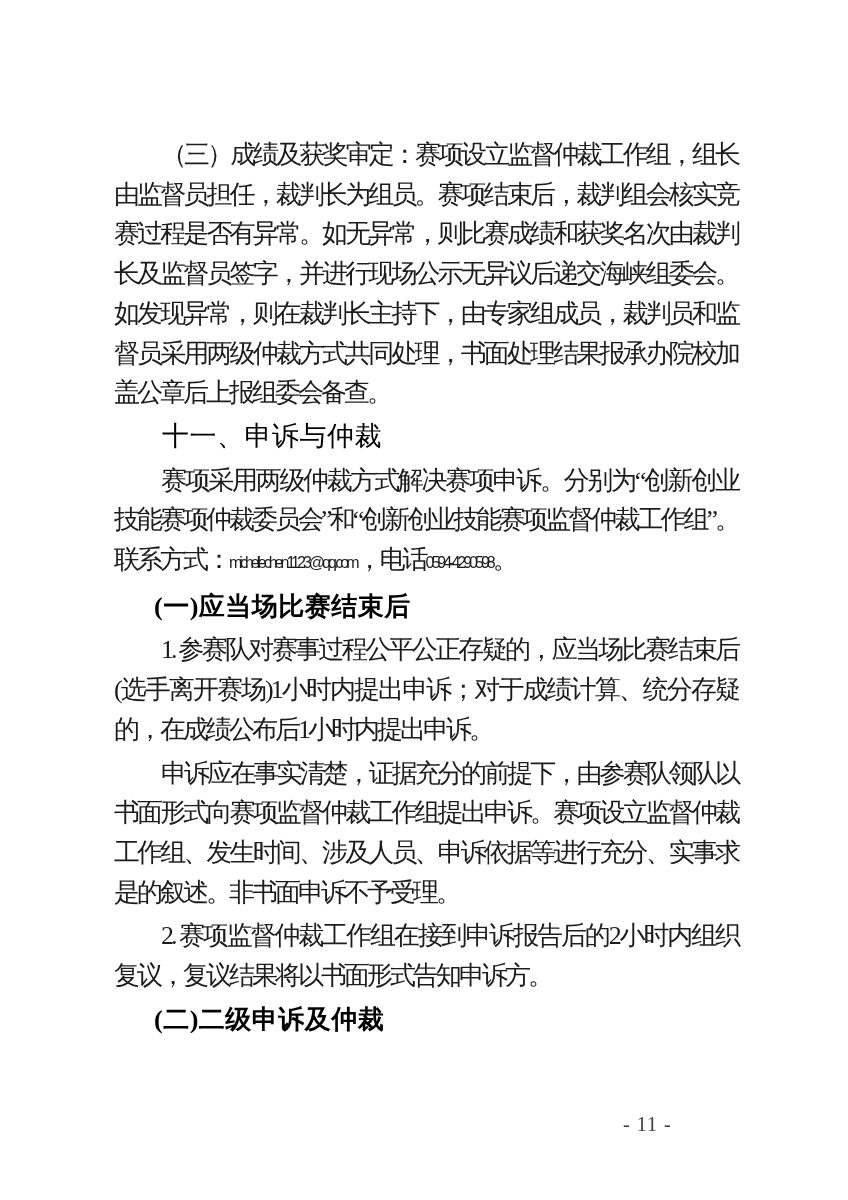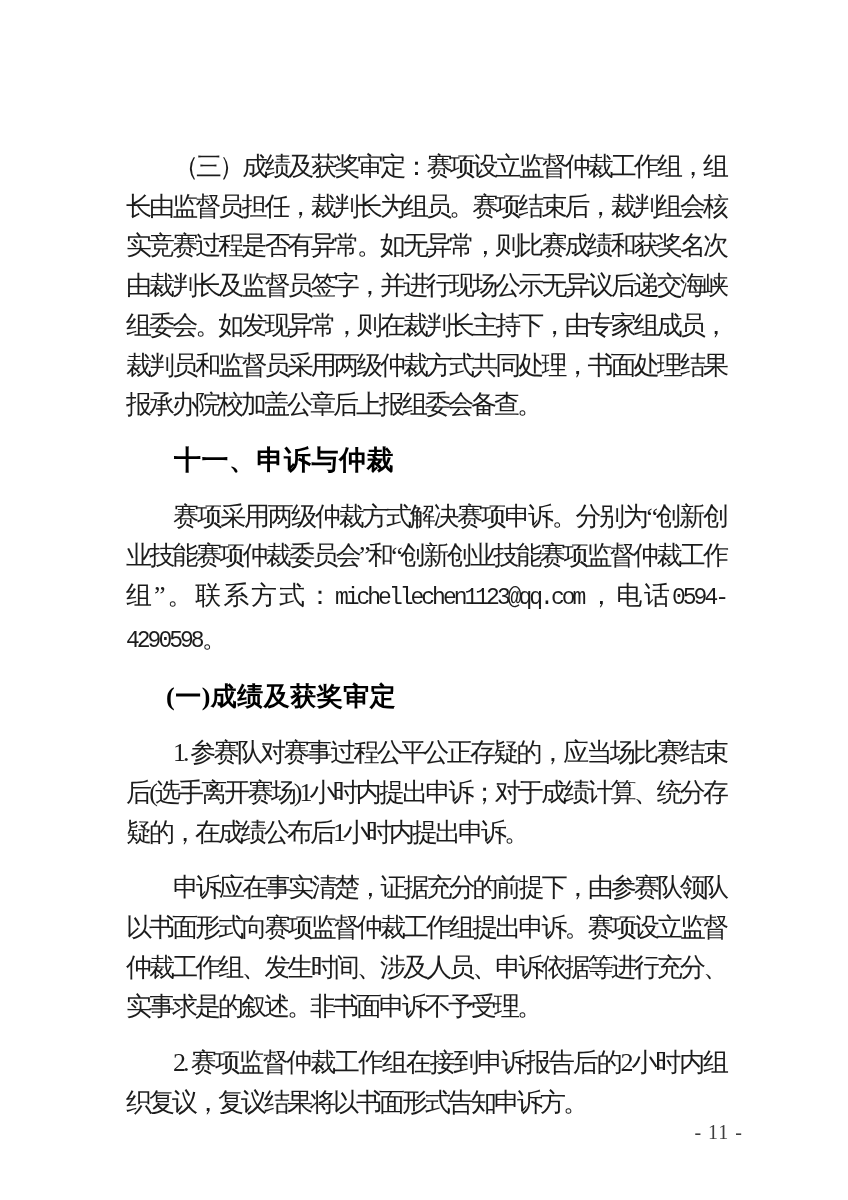--- a/index.html
+++ b/index.html
@@ -24,77 +24,76 @@
   .doc {
     position: absolute;
     left: 110px; top: 131px;
     width: 632px;
     color: var(--text);
     font-size: 26px;
     line-height: 39.7px;
     letter-spacing: -3px;
     text-align: justify;
   }
-  .doc p, .doc h2, .doc h3 { margin: 16px; padding: 0; }
+  .doc p, .doc h2, .doc h3 { margin: 4px; padding: 0; }
   .indent { text-indent: 47px; }
   .section-heading {
     font-family: "Liberation Sans", "DejaVu Sans", sans-serif;
     font-size: 27px;
-    font-weight: 700;
+    font-weight: 400;
     color: var(--heading);
     text-indent: 48px;
     letter-spacing: 0.5px;
     line-height: 39.7px;
     text-align: left;
   }
   .sub-heading {
     font-family: "Liberation Serif", "DejaVu Serif", serif;
     font-size: 26px;
     font-weight: 700;
     color: var(--heading);
     text-indent: 40px;
     letter-spacing: 0.5px;
     line-height: 39.7px;
     text-align: left;
   }
   .mono {
-    font-family: Liberation Mono, monospace;
-    font-size: 23px;
+    font-family: Liberation Sans, sans-serif;
+    font-size: 16px;
     letter-spacing: -3px;
   }
   .page-number {
     position: absolute;
     top: 1113px;
     right: 105px;
     width: 120px;
-    text-align: right;
     color: var(--pagenum);
     font-size: 20px;
     letter-spacing: 1px;
     font-family: "Liberation Serif", "DejaVu Serif", serif;
-    margin-top: 8px;
   }
 </style>
 </head>
 <body>
 
 <div class="page">
   <div class="doc">
 
     <p class="indent">（三）成绩及获奖审定：赛项设立监督仲裁工作组，组长由监督员担任，裁判长为组员。赛项结束后，裁判组会核实竞赛过程是否有异常。如无异常，则比赛成绩和获奖名次由裁判长及监督员签字，并进行现场公示无异议后递交海峡组委会。如发现异常，则在裁判长主持下，由专家组成员，裁判员和监督员采用两级仲裁方式共同处理，书面处理结果报承办院校加盖公章后上报组委会备查。</p>
 
     <h2 class="section-heading">十一、申诉与仲裁</h2>
 
     <p class="indent"><span>赛项采用两级仲裁方式解决赛项申诉。分别为“创新创业技能赛项仲裁委员会”和“创新创业技能赛项监督仲裁工作组”。联系方式：</span><span class="mono">michellechen1123@qq.com</span><span>，电话</span><span class="mono">0594-4290598</span><span>。</span></p>
 
-    <h3 class="sub-heading">(一)成绩及获奖审定</h3>
+    <h3 class="sub-heading">(一)应当场比赛结束后</h3>
 
     <p class="indent">1. 参赛队对赛事过程公平公正存疑的，应当场比赛结束后(选手离开赛场)1小时内提出申诉；对于成绩计算、统分存疑的，在成绩公布后1小时内提出申诉。</p>
 
     <p class="indent">申诉应在事实清楚，证据充分的前提下，由参赛队领队以书面形式向赛项监督仲裁工作组提出申诉。赛项设立监督仲裁工作组、发生时间、涉及人员、申诉依据等进行充分、实事求是的叙述。非书面申诉不予受理。</p>
 
     <p class="indent">2. 赛项监督仲裁工作组在接到申诉报告后的2小时内组织复议，复议结果将以书面形式告知申诉方。</p>
 
+    <h3 class="sub-heading">(二)二级申诉及仲裁</h3>
 
   </div>
 
   <div class="page-number">- 11 -</div>
 </div>
 
 </body></html>

